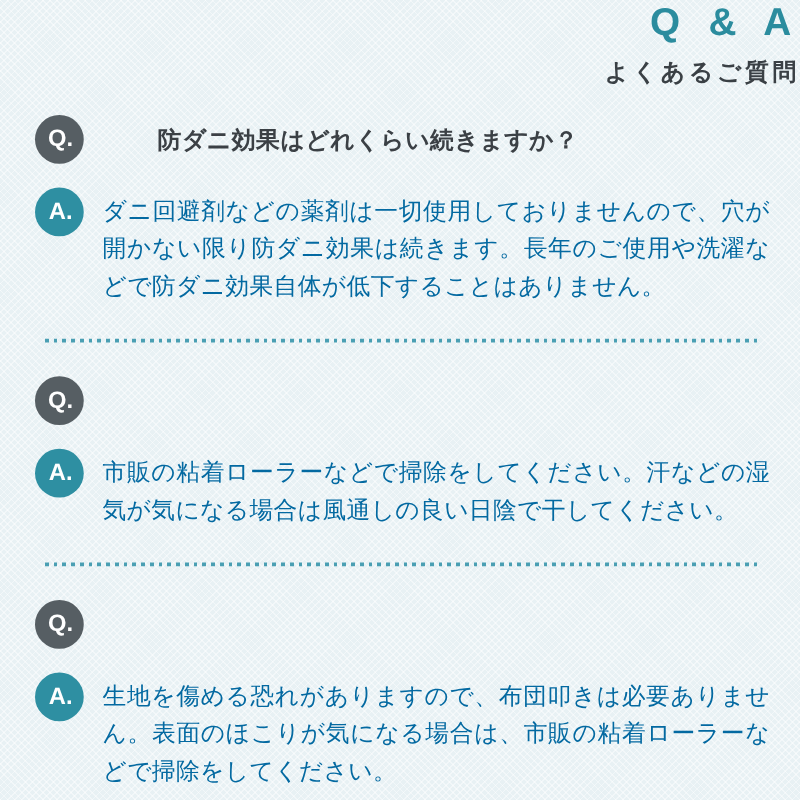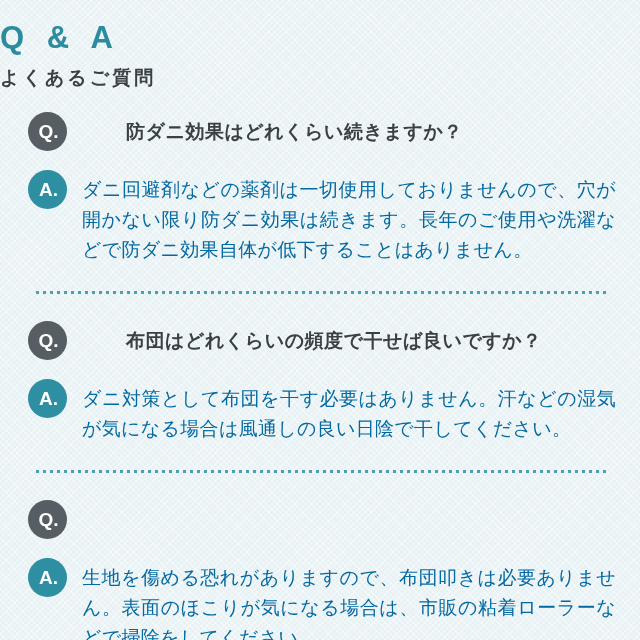--- a/index.html
+++ b/index.html
@@ -11,22 +11,21 @@
     height: 640px;
     overflow: hidden;
     font-family: "Liberation Sans", sans-serif;
     background-color: #e8f1f4;
     background-image:
       repeating-linear-gradient(45deg, rgba(255,255,255,0.45) 0 1px, transparent 1px 4px),
       repeating-linear-gradient(-45deg, rgba(255,255,255,0.45) 0 1px, transparent 1px 4px);
     color: #3b4147;
   }
   .header {
-    padding-top: 20px;
-    text-align: left;
+    text-align: right;
   }
   .title {
     font-size: 31px;
     font-weight: bold;
     letter-spacing: 7px;
     color: #2b8c9e;
     line-height: 36px;
   }
   .subtitle {
     margin-top: 9px;
@@ -107,25 +106,24 @@
       <span class="badge a-badge">A.</span>
       <span class="a-text">ダニ回避剤などの薬剤は一切使用しておりませんので、穴が開かない限り防ダニ効果は続きます。長年のご使用や洗濯などで防ダニ効果自体が低下することはありません。</span>
     </div>
   </section>
 
   <div class="divider"></div>
 
   <section class="qa-section">
     <div class="q-row">
       <span class="badge q-badge">Q.</span>
-      <span class="q-text">布団はどれくらいの頻度で干せば良いですか？</span>
     </div>
     <div class="a-row">
       <span class="badge a-badge">A.</span>
-      <span class="a-text">ダニ対策として布団を干す必要はありません。汗などの湿気が気になる場合は風通しの良い日陰で干してください。</span>
+      <span class="a-text">市販の粘着ローラーなどで掃除をしてください。汗などの湿気が気になる場合は風通しの良い日陰で干してください。</span>
     </div>
   </section>
 
   <div class="divider"></div>
 
   <section class="qa-section">
     <div class="q-row">
       <span class="badge q-badge">Q.</span>
     </div>
     <div class="a-row">

